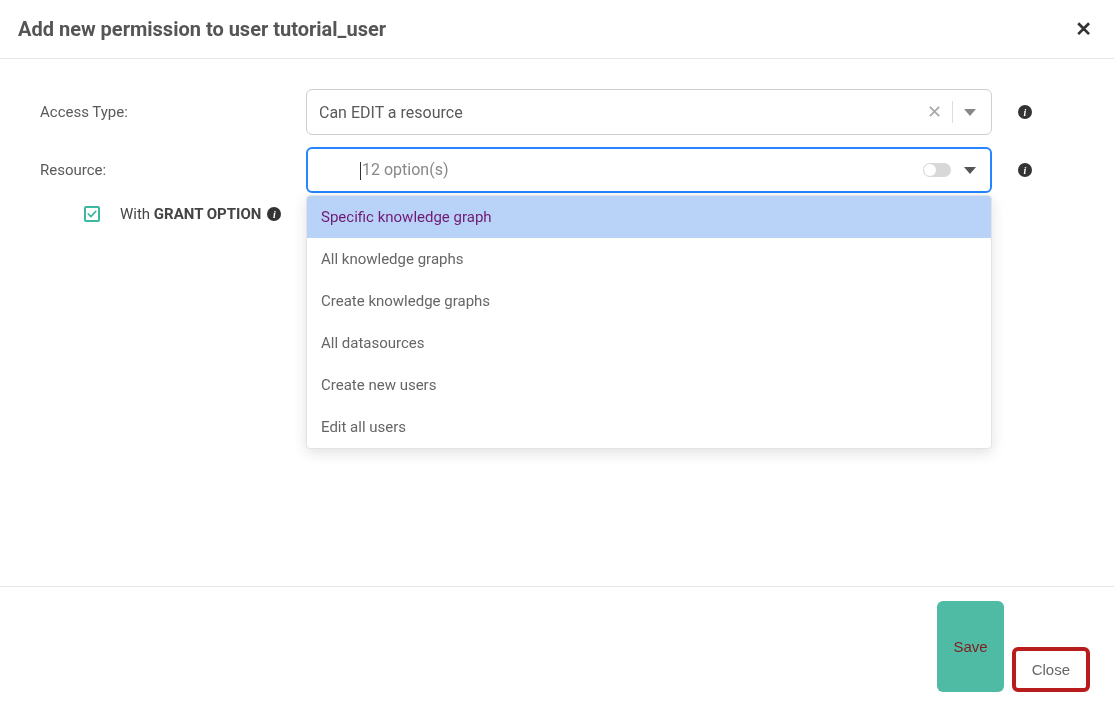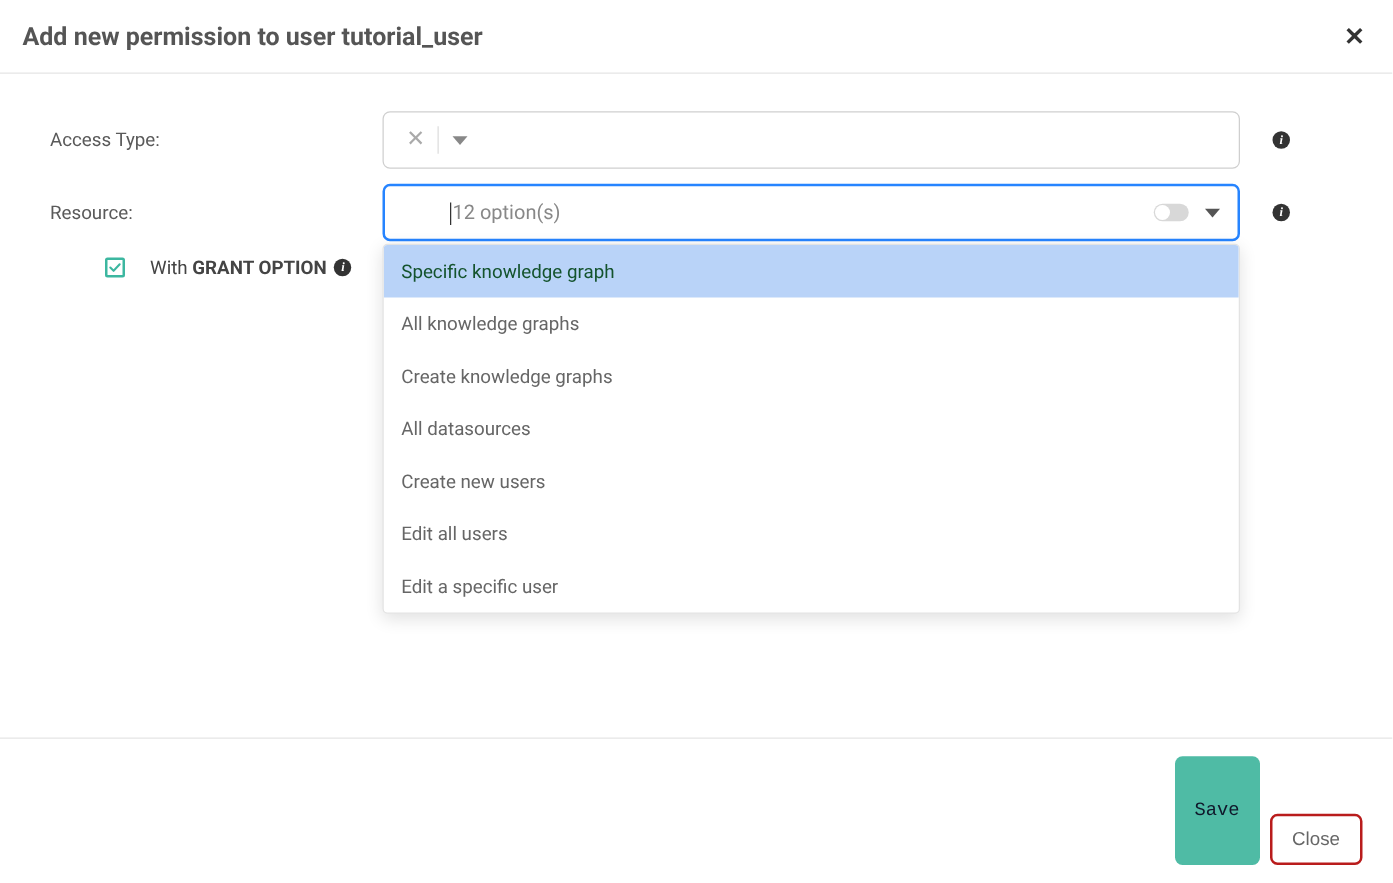--- a/index.html
+++ b/index.html
@@ -164,21 +164,21 @@
       overflow-y: auto;
     }
     .option {
       padding: 12px 14px;
       font-size: 15px;
       color: #666;
       cursor: pointer;
     }
     .option.highlighted {
       background: #b9d3f8;
-      color: #14532d;
+      color: #701a75;
     }
     .grant-row {
       display: flex;
       align-items: center;
       margin-top: 12px;
       margin-left: 44px;
     }
     .checkbox {
       width: 16px;
       height: 16px;
@@ -215,44 +215,44 @@
     }
     .btn {
       border-radius: 6px;
       padding: 10px 16px;
       font-size: 15px;
       cursor: pointer;
       border: none;
     }
     .btn-save {
       background: #4fbba5;
-      color: #0f172a;
-      font-family: Liberation Mono, monospace;
+      color: #7f1d1d;
     }
     .btn-close {
       background: #fff;
       color: #666;
-      border: 2px solid #b91c1c;
+      border: 4px solid #b91c1c;
       margin-top: 46px;
     }
   </style>
 </head>
 <body>
 
 <div class="modal-header">
   <div class="modal-title">Add new permission to user tutorial_user</div>
   <div class="close-x">✕</div>
 </div>
 
 <div class="modal-body">
 
   <div class="form-row">
     <div class="label-col">Access Type:</div>
     <div class="control-col">
       <div class="select-box">
+        <div class="select-value">Can EDIT a resource</div>
         <div class="clear-x">✕</div>
         <div class="sep-v"></div>
         <div class="chevron-wrap">
             <div class="chevron"></div>
           </div>
       </div>
     </div>
     <div class="info-col">
       <span class="info-icon">i</span>
     </div>
@@ -273,21 +273,20 @@
           </div>
       </div>
 
       <div class="dropdown-menu">
         <div class="option highlighted">Specific knowledge graph</div>
         <div class="option">All knowledge graphs</div>
         <div class="option">Create knowledge graphs</div>
         <div class="option">All datasources</div>
         <div class="option">Create new users</div>
         <div class="option">Edit all users</div>
-        <div class="option">Edit a specific user</div>
       </div>
     </div>
     <div class="info-col">
       <span class="info-icon">i</span>
     </div>
   </div>
 
   <div class="grant-row">
     <div class="checkbox">
       <svg class="checkmark" viewBox="0 0 16 16">

